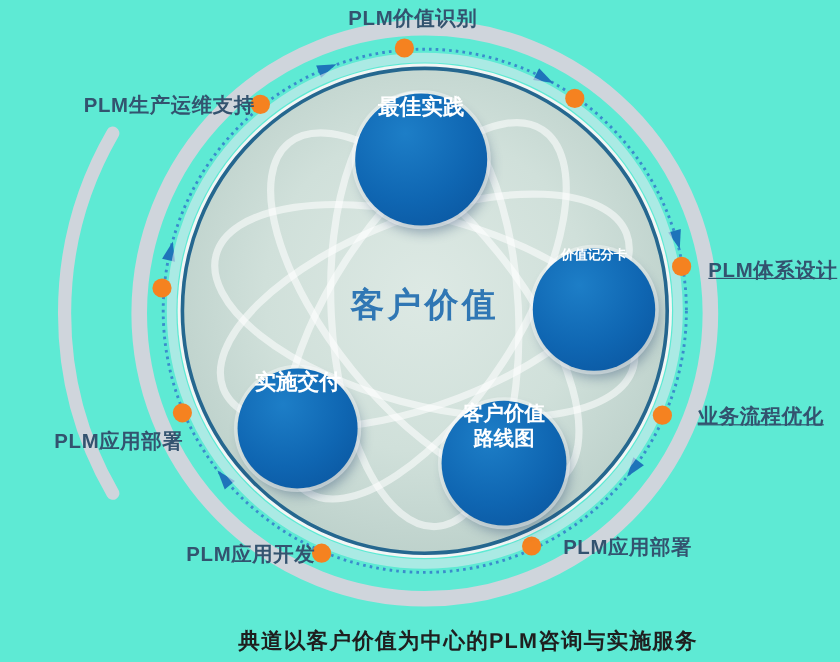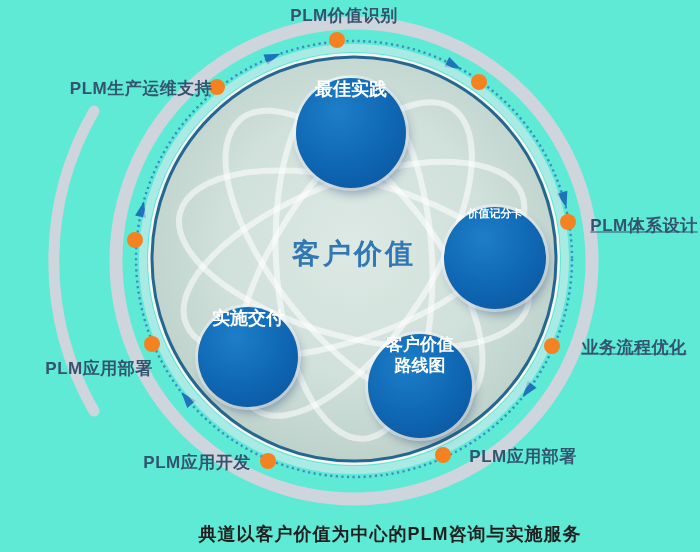--- a/index.html
+++ b/index.html
@@ -84,21 +84,21 @@
       <circle cx="152" cy="344" r="8"></circle>
       <circle cx="135" cy="240" r="8"></circle>
       <circle cx="217" cy="87" r="8"></circle>
     </g>
   </svg>
 
   <div class="outer-label" style="left:344px;top:15px;">PLM价值识别</div>
   <div class="outer-label" style="left:644px;top:225px;text-decoration:underline;">PLM体系设计</div>
   <div class="outer-label" style="left:634px;top:347px;text-decoration:underline;">业务流程优化</div>
   <div class="outer-label" style="left:523px;top:456px;">PLM应用部署</div>
-  <div class="outer-label" style="left:197px;top:462px;">PLM应用开发</div>
+  <div class="outer-label" style="left:209px;top:462px;">PLM应用开发</div>
   <div class="outer-label" style="left:99px;top:344px;margin-top:24px;">PLM应用部署</div>
   <div class="outer-label" style="left:141px;top:88px;">PLM生产运维支持</div>
 
   <div class="value-node" style="left:296px;top:78px;width:110px;height:110px;font-size:18px;">
     <span class="lbl">最佳实践</span>
   </div>
   <div class="value-node" style="left:444px;top:207px;width:102px;height:102px;font-size:11px;">
     <span class="lbl">价值记分卡</span>
   </div>
   <div class="value-node" style="left:198px;top:307px;width:100px;height:100px;font-size:18px;">

